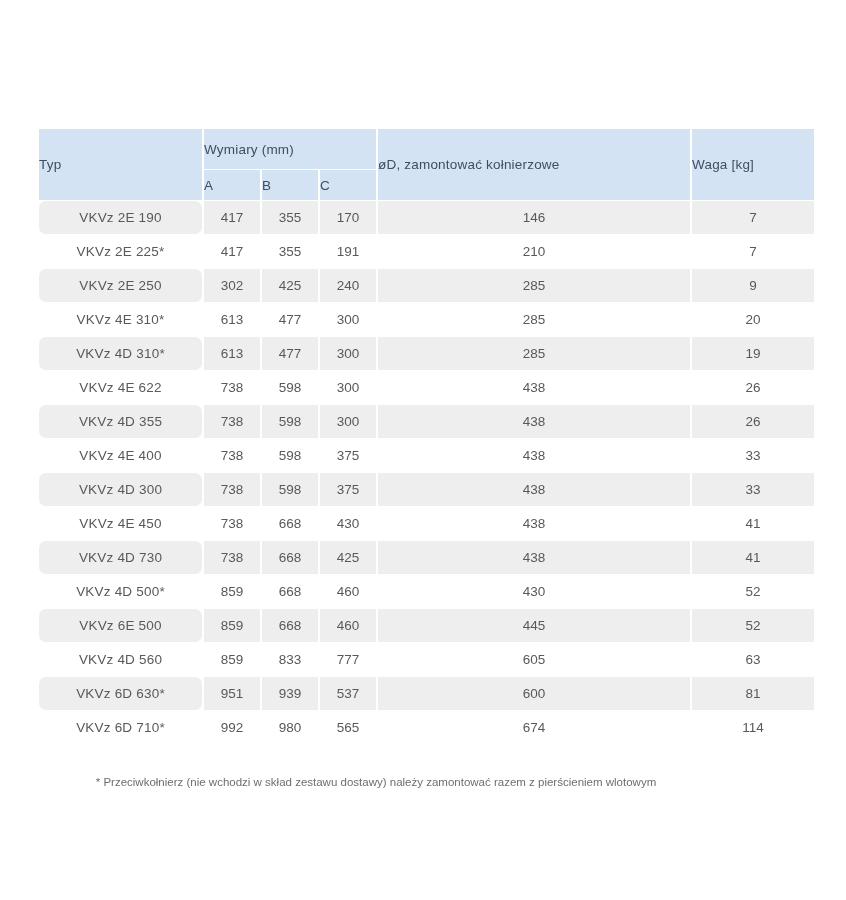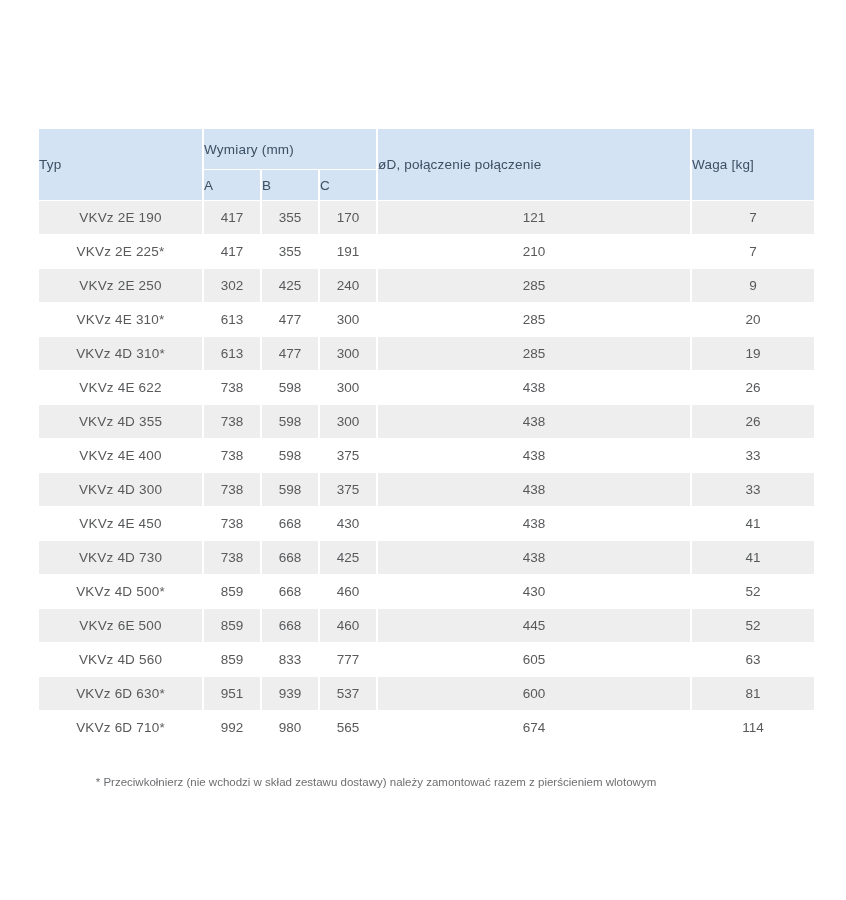--- a/index.html
+++ b/index.html
@@ -62,21 +62,21 @@
     font-size: 13.5px;
     color: #58595b;
     text-align: center;
     vertical-align: middle;
     background: #ffffff;
   }
   tr.shaded .cell {
     background: #eeeeee;
   }
 
-  .cell-typ { letter-spacing: 0.2px; }
+  .cell-typ { letter-spacing: 0.2px; border-radius: 7px; }
 
   
   #footnote {
     position: absolute;
     left: 0;
     top: 776px;
     width: 752px;
     text-align: center;
     font-size: 11.5px;
     color: #6d6e71;
@@ -92,36 +92,36 @@
       <col class="col-a">
       <col class="col-b">
       <col class="col-c">
       <col class="col-d">
       <col class="col-waga">
     </colgroup>
     <thead>
       <tr>
         <th class="hdr-cell hdr-tall" rowspan="2">Typ</th>
         <th class="hdr-cell hdr-top" colspan="3">Wymiary (mm)</th>
-        <th class="hdr-cell hdr-tall" rowspan="2">øD, połączenie połączenie</th>
+        <th class="hdr-cell hdr-tall" rowspan="2">øD, zamontować kołnierzowe</th>
         <th class="hdr-cell hdr-tall" rowspan="2">Waga [kg]</th>
       </tr>
       <tr>
         <th class="hdr-cell hdr-sub">A</th>
         <th class="hdr-cell hdr-sub">B</th>
         <th class="hdr-cell hdr-sub">C</th>
       </tr>
     </thead>
     <tbody id="table-body">
         <tr class="shaded">
           <td class="cell cell-typ">VKVz 2E 190</td>
           <td class="cell">417</td>
           <td class="cell">355</td>
           <td class="cell">170</td>
-          <td class="cell">121</td>
+          <td class="cell">146</td>
           <td class="cell">7</td>
         </tr>
         <tr>
           <td class="cell cell-typ">VKVz 2E 225*</td>
           <td class="cell">417</td>
           <td class="cell">355</td>
           <td class="cell">191</td>
           <td class="cell">210</td>
           <td class="cell">7</td>
         </tr>

